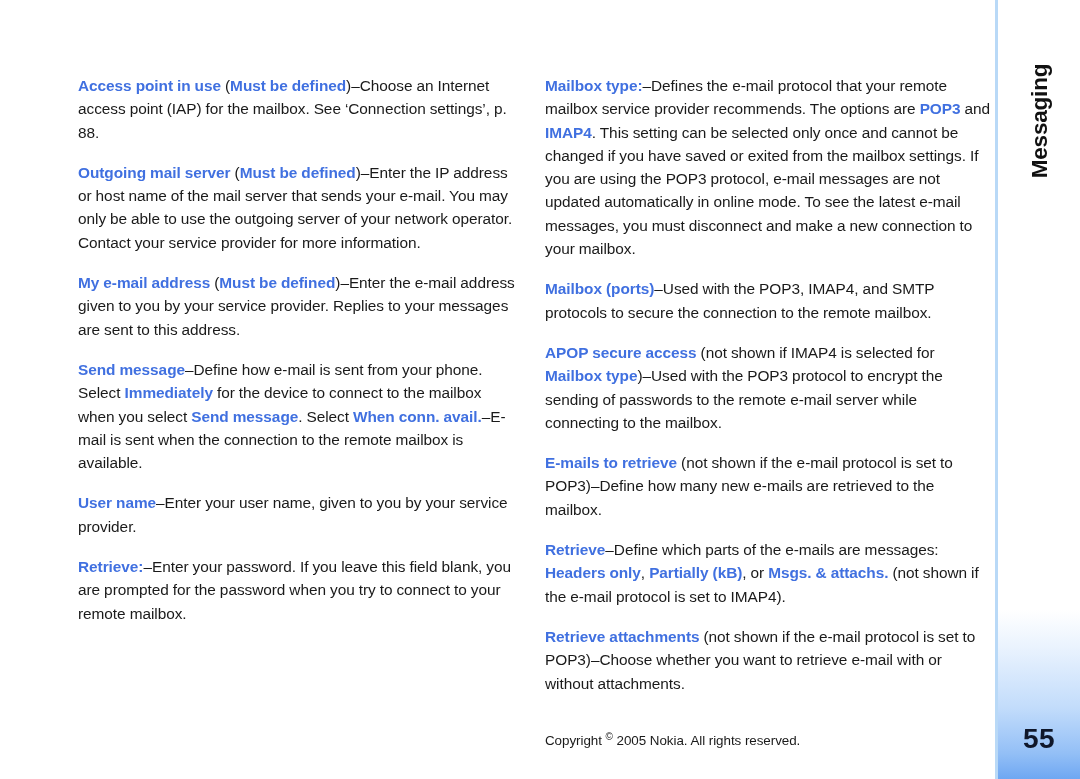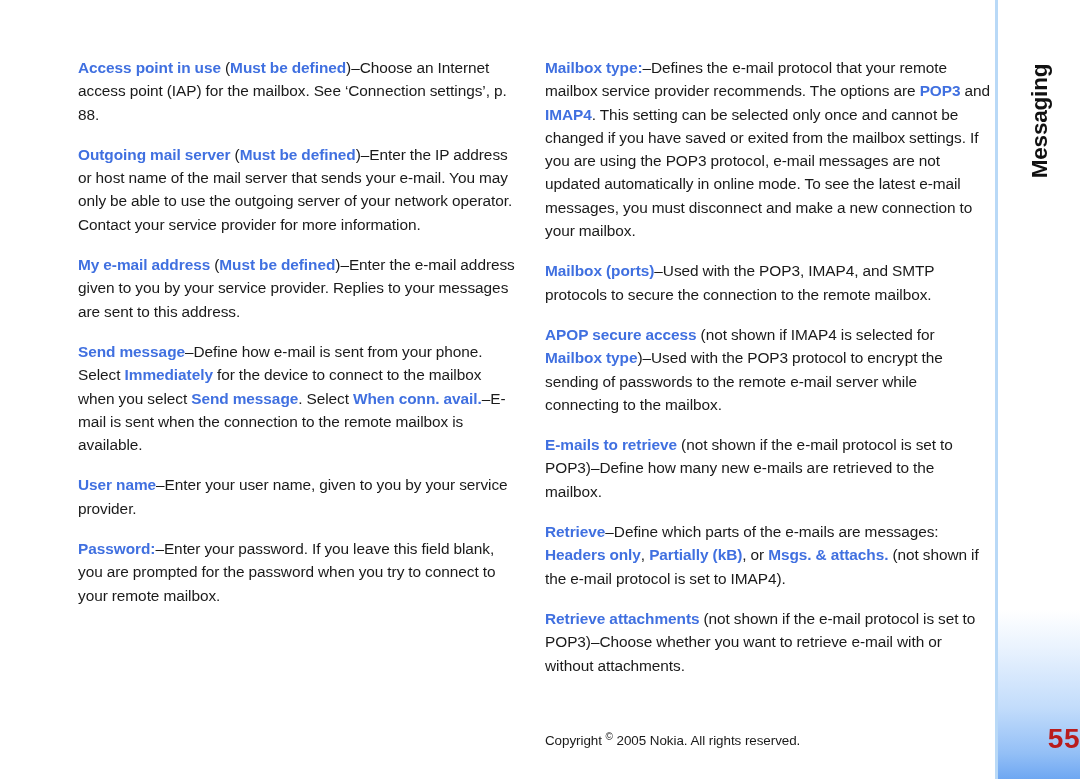--- a/index.html
+++ b/index.html
@@ -17,21 +17,21 @@
     position: relative;
     width: 1080px;
     height: 779px;
     overflow: hidden;
     background: #ffffff;
   }
 
   
   .col {
     position: absolute;
-    top: 56px;
+    top: 74px;
   }
   #col-left  { left: 78px;  width: 440px; }
   #col-right { left: 545px; width: 448px; }
 
   p.para {
     margin: 0 0 17px 0;
     font-size: 15.4px;
     line-height: 23.3px;
     letter-spacing: -0.05px;
     color: #1a1a1a;
@@ -58,24 +58,24 @@
     top: 610px;
     width: 82px;
     height: 169px;
     background: linear-gradient(to bottom, #ffffff 0%, #eaf3fe 22%, #c2dcfb 58%, #93bff6 85%, #6ea7f2 100%);
   }
   #page-number {
     position: absolute;
     left: 998px;
     top: 722px;
     width: 82px;
-    text-align: right;
+    text-align: center;
     font-size: 28px;
     font-weight: bold;
-    color: #b91c1c;
+    color: #0f172a;
     letter-spacing: 0.5px;
     line-height: 34px;
   }
   #section-label {
     position: absolute;
     left: 1005px;
     top: 46px;
     width: 70px;
     height: 160px;
     display: flex;
@@ -114,21 +114,21 @@
 <body>
 
 <div id="page">
 
   <div class="col" id="col-left">
       <p class="para"><span class="hl">Access point in use</span><span class="blk"> (</span><span class="hl">Must be defined</span><span class="blk">)–Choose an Internet access point (IAP) for the mailbox. See ‘Connection settings’, p. 88.</span></p>
       <p class="para"><span class="hl">Outgoing mail server</span><span class="blk"> (</span><span class="hl">Must be defined</span><span class="blk">)–Enter the IP address or host name of the mail server that sends your e-mail. You may only be able to use the outgoing server of your network operator. Contact your service provider for more information.</span></p>
       <p class="para"><span class="hl">My e-mail address</span><span class="blk"> (</span><span class="hl">Must be defined</span><span class="blk">)–Enter the e-mail address given to you by your service provider. Replies to your messages are sent to this address.</span></p>
       <p class="para"><span class="hl">Send message</span><span class="blk">–Define how e-mail is sent from your phone. Select </span><span class="hl">Immediately</span><span class="blk"> for the device to connect to the mailbox when you select </span><span class="hl">Send message</span><span class="blk">. Select </span><span class="hl">When conn. avail.</span><span class="blk">–E-mail is sent when the connection to the remote mailbox is available.</span></p>
       <p class="para"><span class="hl">User name</span><span class="blk">–Enter your user name, given to you by your service provider.</span></p>
-      <p class="para"><span class="hl">Password:</span><span class="blk">–Enter your password. If you leave this field blank, you are prompted for the password when you try to connect to your remote mailbox.</span></p>
+      <p class="para"><span class="hl">Retrieve:</span><span class="blk">–Enter your password. If you leave this field blank, you are prompted for the password when you try to connect to your remote mailbox.</span></p>
     </div>
 
   <div class="col" id="col-right">
       <p class="para"><span class="hl">Mailbox type:</span><span class="blk">–Defines the e-mail protocol that your remote mailbox service provider recommends. The options are </span><span class="hl">POP3</span><span class="blk"> and </span><span class="hl">IMAP4</span><span class="blk">. This setting can be selected only once and cannot be changed if you have saved or exited from the mailbox settings. If you are using the POP3 protocol, e-mail messages are not updated automatically in online mode. To see the latest e-mail messages, you must disconnect and make a new connection to your mailbox.</span></p>
       <p class="para"><span class="hl">Mailbox (ports)</span><span class="blk">–Used with the POP3, IMAP4, and SMTP protocols to secure the connection to the remote mailbox.</span></p>
       <p class="para"><span class="hl">APOP secure access</span><span class="blk"> (not shown if IMAP4 is selected for </span><span class="hl">Mailbox type</span><span class="blk">)–Used with the POP3 protocol to encrypt the sending of passwords to the remote e-mail server while connecting to the mailbox.</span></p>
       <p class="para"><span class="hl">E-mails to retrieve</span><span class="blk"> (not shown if the e-mail protocol is set to POP3)–Define how many new e-mails are retrieved to the mailbox.</span></p>
       <p class="para"><span class="hl">Retrieve</span><span class="blk">–Define which parts of the e-mails are messages: </span><span class="hl">Headers only</span><span class="blk">, </span><span class="hl">Partially (kB)</span><span class="blk">, or </span><span class="hl">Msgs. &amp; attachs.</span><span class="blk"> (not shown if the e-mail protocol is set to IMAP4).</span></p>
       <p class="para"><span class="hl">Retrieve attachments</span><span class="blk"> (not shown if the e-mail protocol is set to POP3)–Choose whether you want to retrieve e-mail with or without attachments.</span></p>
     </div>

